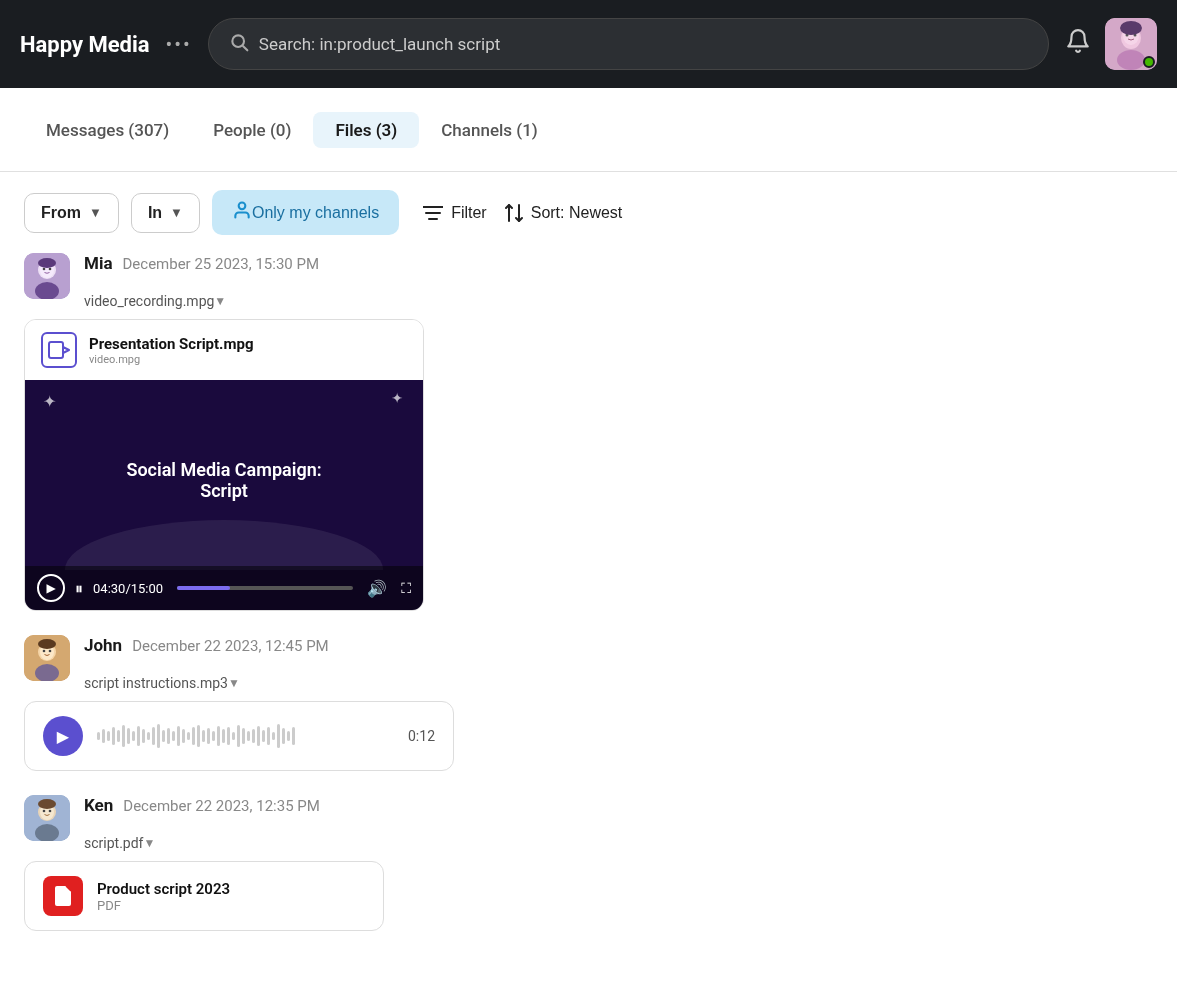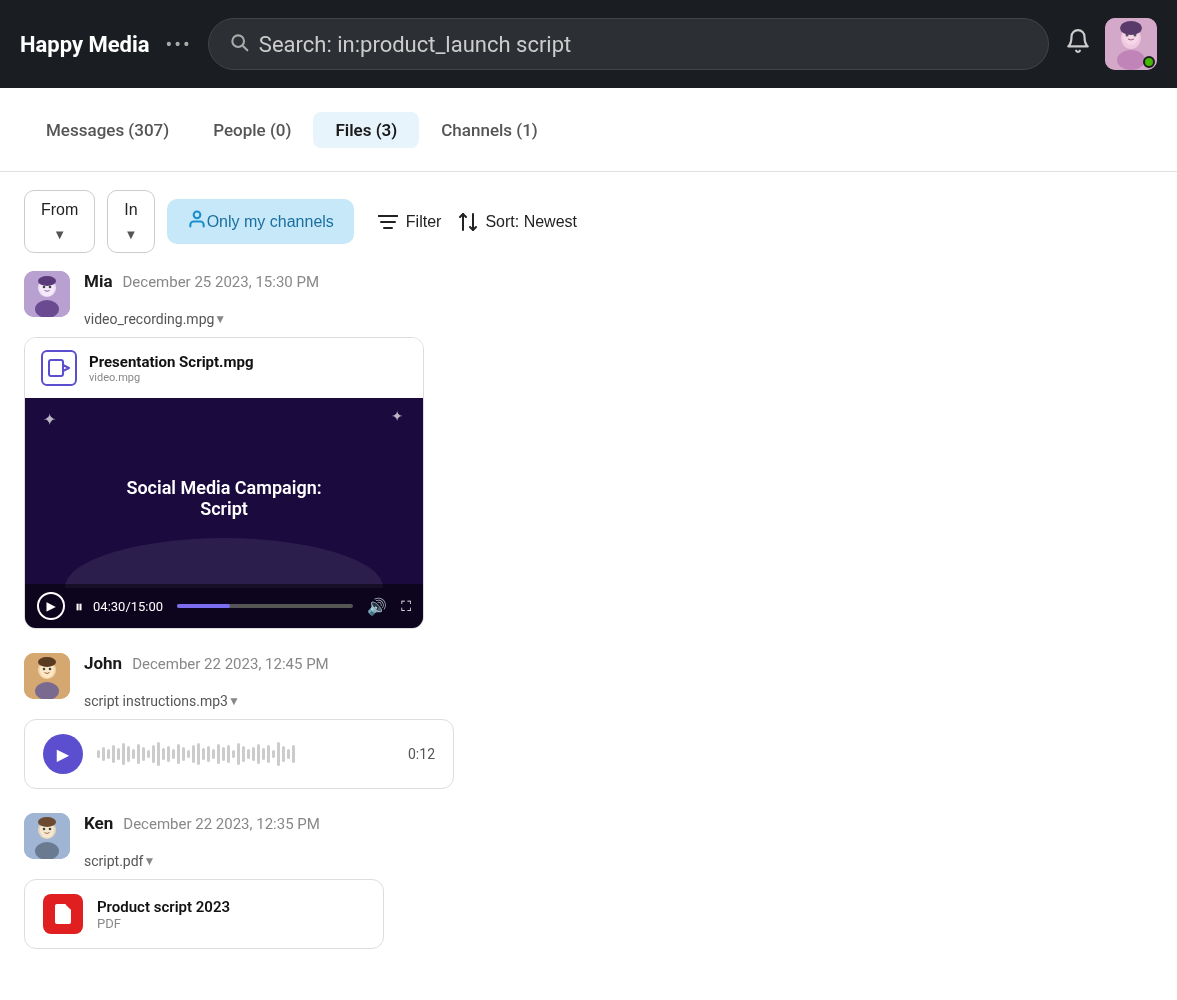--- a/index.html
+++ b/index.html
@@ -42,21 +42,21 @@
       height: 52px;
       gap: 10px;
       border: 1px solid #444;
     }
     .search-icon-wrap {
       color: #aaa;
       font-size: 20px;
     }
     .search-input-text {
       color: #ccc;
-      font-size: 22px;
+      font-size: 17px;
     }
     .header-right {
       display: flex;
       align-items: center;
       gap: 14px;
     }
     .bell-icon {
       color: #ccc;
       font-size: 24px;
       cursor: pointer;
@@ -121,25 +121,24 @@
       background: #fff;
     }
     .filter-btn {
       display: flex;
       align-items: center;
       gap: 8px;
       border: 1.5px solid #ccc;
       border-radius: 10px;
       padding: 10px 16px;
       font-size: 16px;
-      font-weight: 400;
+      font-weight: 700;
       color: #222;
       background: #fff;
       cursor: pointer;
-      flex-direction: column;
     }
     .filter-btn .chevron {
       font-size: 13px;
       color: #555;
     }
     .only-my-channels-btn {
       display: flex;
       align-items: center;
       background: #c7e8f8;
       border: none;

